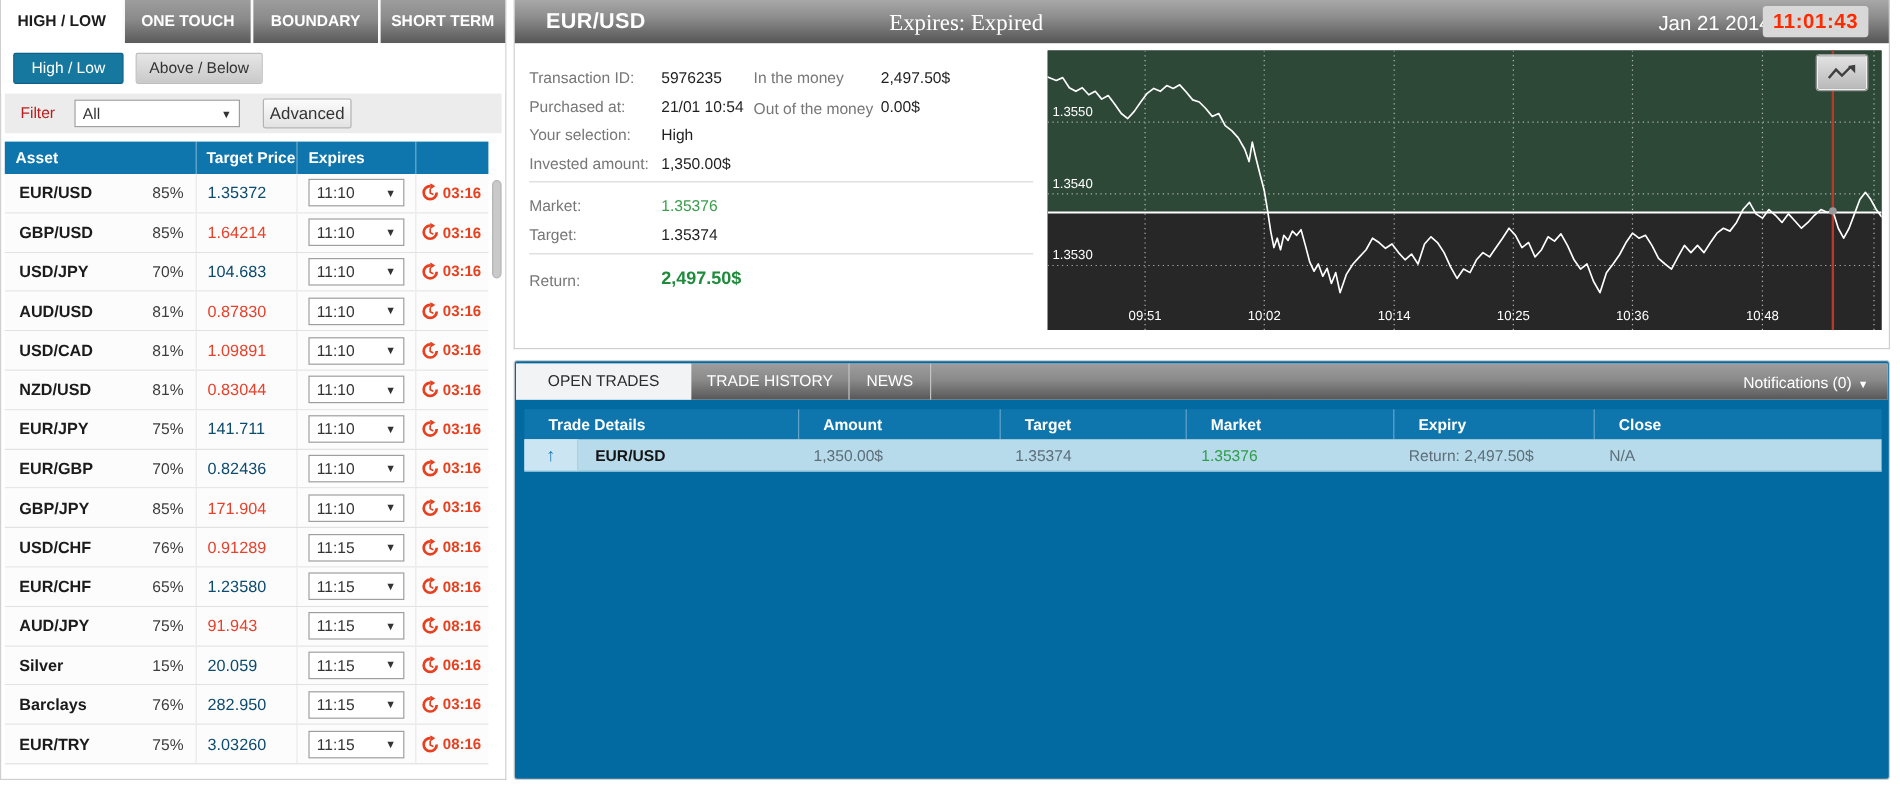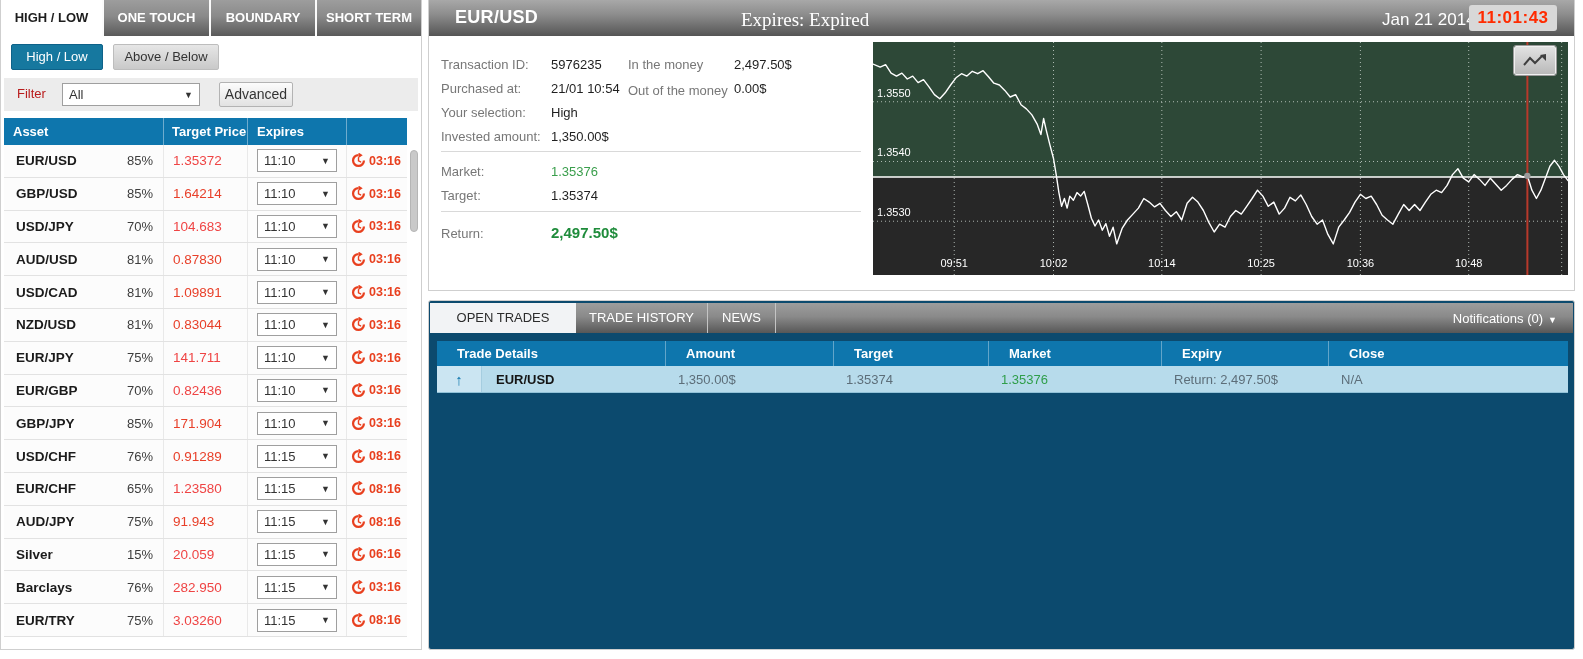--- a/index.html
+++ b/index.html
@@ -26,21 +26,21 @@
   .asset-header { position:absolute; left:3px; top:118px; width:403px; height:27px; display:flex; background:#0e76ad; color:#fff; font-size:13px; font-weight:700; }
   .asset-header .hc { line-height:27px; padding-left:9px; border-right:1px solid rgba(255,255,255,0.4); }
   .asset-header .hc:last-child { border-right:none; }
   .asset-rows { position:absolute; left:3px; top:145px; width:403px; }
   .arow { display:flex; height:32.8px; background:#fcfcfc; border-bottom:1px solid #e2e2e2; align-items:center; font-size:13px; }
   .arow .cell { height:100%; display:flex; align-items:center; border-right:1px solid #e9e9e9; }
   .c-asset { width:160px; padding:0 10px 0 12px; }
   .aname { font-weight:700; color:#1b1b1b; font-size:13.5px; }
   .apct { margin-left:auto; color:#3d3d3d; }
   .c-price { width:84px; padding-left:9px; font-size:13.5px; }
-  .price-up { color:#ef4444; }
+  .price-up { color:#0c4a6e; }
   .price-down { color:#e8402a; }
   .c-exp { width:99px; justify-content:center; }
   .exp-select { width:80px; height:23px; }
   .c-timer { width:60px; padding-left:4px; border-right:none !important; }
   .timer { display:flex; align-items:center; gap:3px; color:#e8401f; font-weight:700; font-size:12.5px; }
   .timer svg { display:block; }
   .scroll-thumb { position:absolute; left:409px; top:150px; width:8px; height:82px; background:#c9c9c9; border:1px solid #b5b5b5; border-radius:4px; }
 
   
   .detail-panel { position:absolute; left:428px; top:0; width:1147px; height:291px; background:#fff; border:1px solid #cfcfcf; border-top:none; }
@@ -53,21 +53,21 @@
   .inf { position:absolute; font-size:13px; }
   .lbl { color:#777; }
   .val { color:#1f1f1f; }
   .divider { position:absolute; left:12px; width:420px; border-top:1px solid #d9d9d9; }
   .market-val { color:#3a9e4c; }
   .return-val { color:#1f8c3b; font-weight:700; font-size:15px; }
   .chart-wrap { position:absolute; left:444px; top:42px; width:695px; height:233px; background:#272727; }
   .chart-btn { position:absolute; left:1085px; top:46px; width:42px; height:29px; background:linear-gradient(#e2e2e2,#b9b9b9); border:1px solid #f0f0f0; outline:1px solid #9a9a9a; border-radius:2px; display:flex; align-items:center; justify-content:center; cursor:pointer; }
 
   
-  .bottom-panel { position:absolute; left:428px; top:300px; width:1147px; height:350px; background:#0c4a6e; border:1px solid #cfcfcf; border-radius:3px; }
+  .bottom-panel { position:absolute; left:428px; top:300px; width:1147px; height:350px; background:#0369a1; border:1px solid #cfcfcf; border-radius:3px; }
   .bt-bar { position:absolute; left:1px; top:2px; width:1143px; height:30px; background:#f2f3f5; }
   .bt-dark { position:absolute; left:146px; top:0; right:0; height:30px; background:linear-gradient(#9d9d9d,#8a8a8a 45%,#575757); }
   .bt-tab { position:absolute; top:0; height:30px; line-height:30px; text-align:center; font-size:13px; cursor:pointer; }
   .bt-tab.active { color:#2c2c2c; background:#f2f3f5; font-weight:400; }
   .bt-tab.dark { color:#fff; border-right:1px solid #c4c4c4; }
   .notifications { position:absolute; right:16px; top:8px; font-size:13px; color:#fff; cursor:pointer; }
   .notif-caret { font-size:9px; margin-left:5px; color:#fff; }
   .trades-header { position:absolute; left:8px; top:40px; width:1131px; height:25px; display:flex; background:#0e76ad; color:#fff; font-size:13px; font-weight:600; }
   .trades-header .hc { line-height:25px; padding-left:20px; border-right:1px solid rgba(255,255,255,0.35); }
   .trades-header .hc:last-child { border-right:none; }

